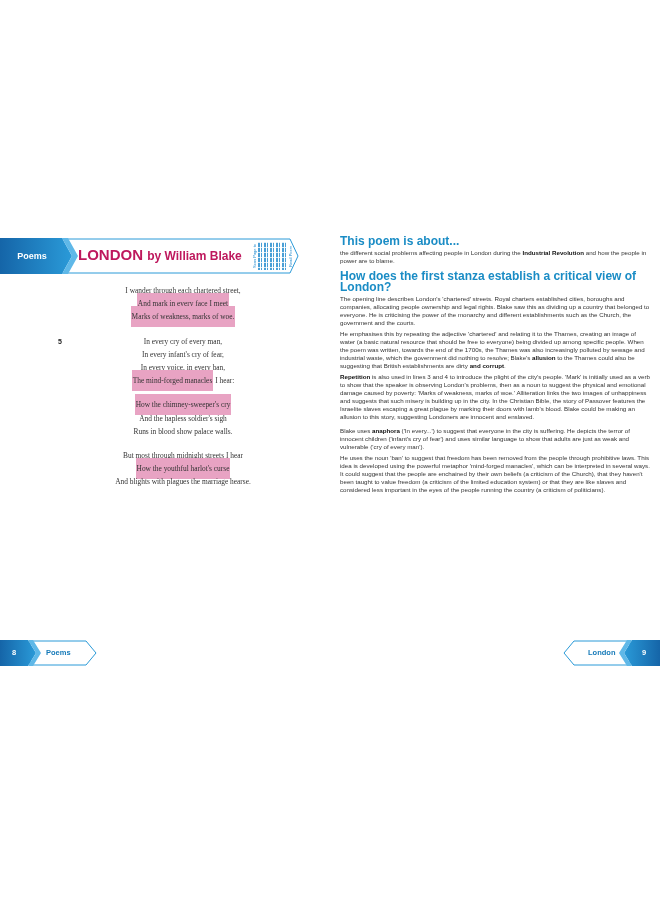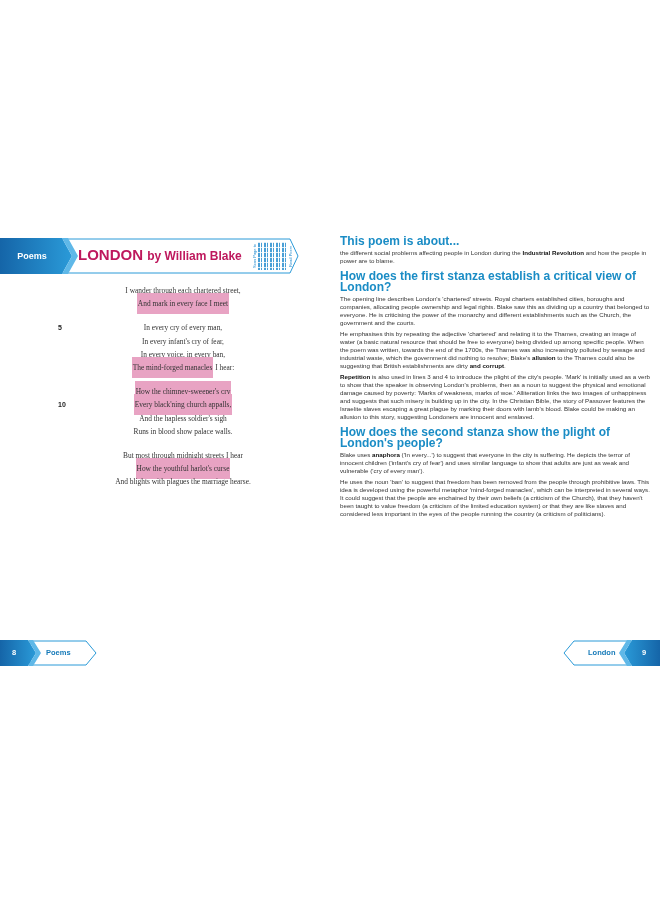--- a/index.html
+++ b/index.html
@@ -62,30 +62,30 @@
   </div>
   <div class="qr-cap" style="left:252px">Scan Page to</div>
   <div class="qr"></div>
   <div class="qr-cap" style="left:288px">Read Poem</div>
 </div>
 
 <div class="abs poem">
 
   <div class="line"><span>I wander through each chartered street,</span></div>
   <div class="line"><span class="hl">And mark in every face I meet</span></div>
+  <div class="line"><span class="hl">Marks of weakness, marks of woe.</span></div>
   <div class="gap"></div>
 
   <div class="line"><span class="lnum">5</span><span>In every cry of every man,</span></div>
   <div class="line"><span>In every infant's cry of fear,</span></div>
   <div class="line"><span>In every voice, in every ban,</span></div>
   <div class="line"><span class="hl">The mind-forged manacles</span><span> I hear:</span></div>
   <div class="gap"></div>
 
   <div class="line"><span class="hl">How the chimney-sweeper's cry</span></div>
-  <div class="line"><span class="lnum">10</span><span class="hl">Every black'ning church appalls,</span></div>
   <div class="line"><span>And the hapless soldier's sigh</span></div>
   <div class="line"><span>Runs in blood show palace walls.</span></div>
   <div class="gap"></div>
 
   <div class="line"><span>But most through midnight streets I hear</span></div>
   <div class="line"><span class="hl">How the youthful harlot's curse</span></div>
   <div class="line"><span>And blights with plagues the marriage hearse.</span></div>
 </div>
 
 <div class="abs right">
@@ -93,21 +93,20 @@
     <h2>This poem is about...</h2>
     <p><span>the different social problems affecting people in London during the </span><b>Industrial Revolution</b><span> and how the people in power are to blame.</span></p>
   </div>
   <div class="sec">
     <h2>How does the first stanza establish a critical view of London?</h2>
     <p>The opening line describes London's 'chartered' streets. Royal charters established cities, boroughs and companies, allocating people ownership and legal rights. Blake saw this as dividing up a country that belonged to everyone. He is criticising the power of the monarchy and different establishments such as the Church, the government and the courts.</p>
     <p><span>He emphasises this by repeating the adjective 'chartered' and relating it to the Thames, creating an image of water (a basic natural resource that should be free to everyone) being divided up among specific people. When the poem was written, towards the end of the 1700s, the Thames was also increasingly polluted by sewage and industrial waste, which the government did nothing to resolve; Blake's </span><b>allusion</b><span> to the Thames could also be suggesting that British establishments are dirty </span><b>and corrupt</b><span>.</span></p>
     <p><b>Repetition</b><span> is also used in lines 3 and 4 to introduce the plight of the city's people. 'Mark' is initially used as a verb to show that the speaker is observing London's problems, then as a noun to suggest the physical and emotional damage caused by poverty: 'Marks of weakness, marks of woe.' Alliteration links the two images of unhappiness and suggests that such misery is building up in the city. In the Christian Bible, the story of Passover features the Israelite slaves escaping a great plague by marking their doors with lamb's blood. Blake could be making an allusion to this story, suggesting Londoners are innocent and enslaved.</span></p>
   </div>
   <div class="sec">
-    <h2>How does the second stanza show the plight of London's people?</h2>
     <p><span>Blake uses </span><b>anaphora</b><span> ('In every...') to suggest that everyone in the city is suffering. He depicts the terror of innocent children ('infant's cry of fear') and uses similar language to show that adults are just as weak and vulnerable ('cry of every man').</span></p>
     <p>He uses the noun 'ban' to suggest that freedom has been removed from the people through prohibitive laws. This idea is developed using the powerful metaphor 'mind-forged manacles', which can be interpreted in several ways. It could suggest that the people are enchained by their own beliefs (a criticism of the Church), that they haven't been taught to value freedom (a criticism of the limited education system) or that they are like slaves and considered less important in the eyes of the people running the country (a criticism of politicians).</p>
   </div>
 </div>
 
 <div class="abs foot" style="left:0;width:100px;">
   <svg width="100" height="26">
     <defs>
       <linearGradient id="bg2" x1="0" x2="1">
         <stop offset="0" stop-color="#1565a8"></stop>

